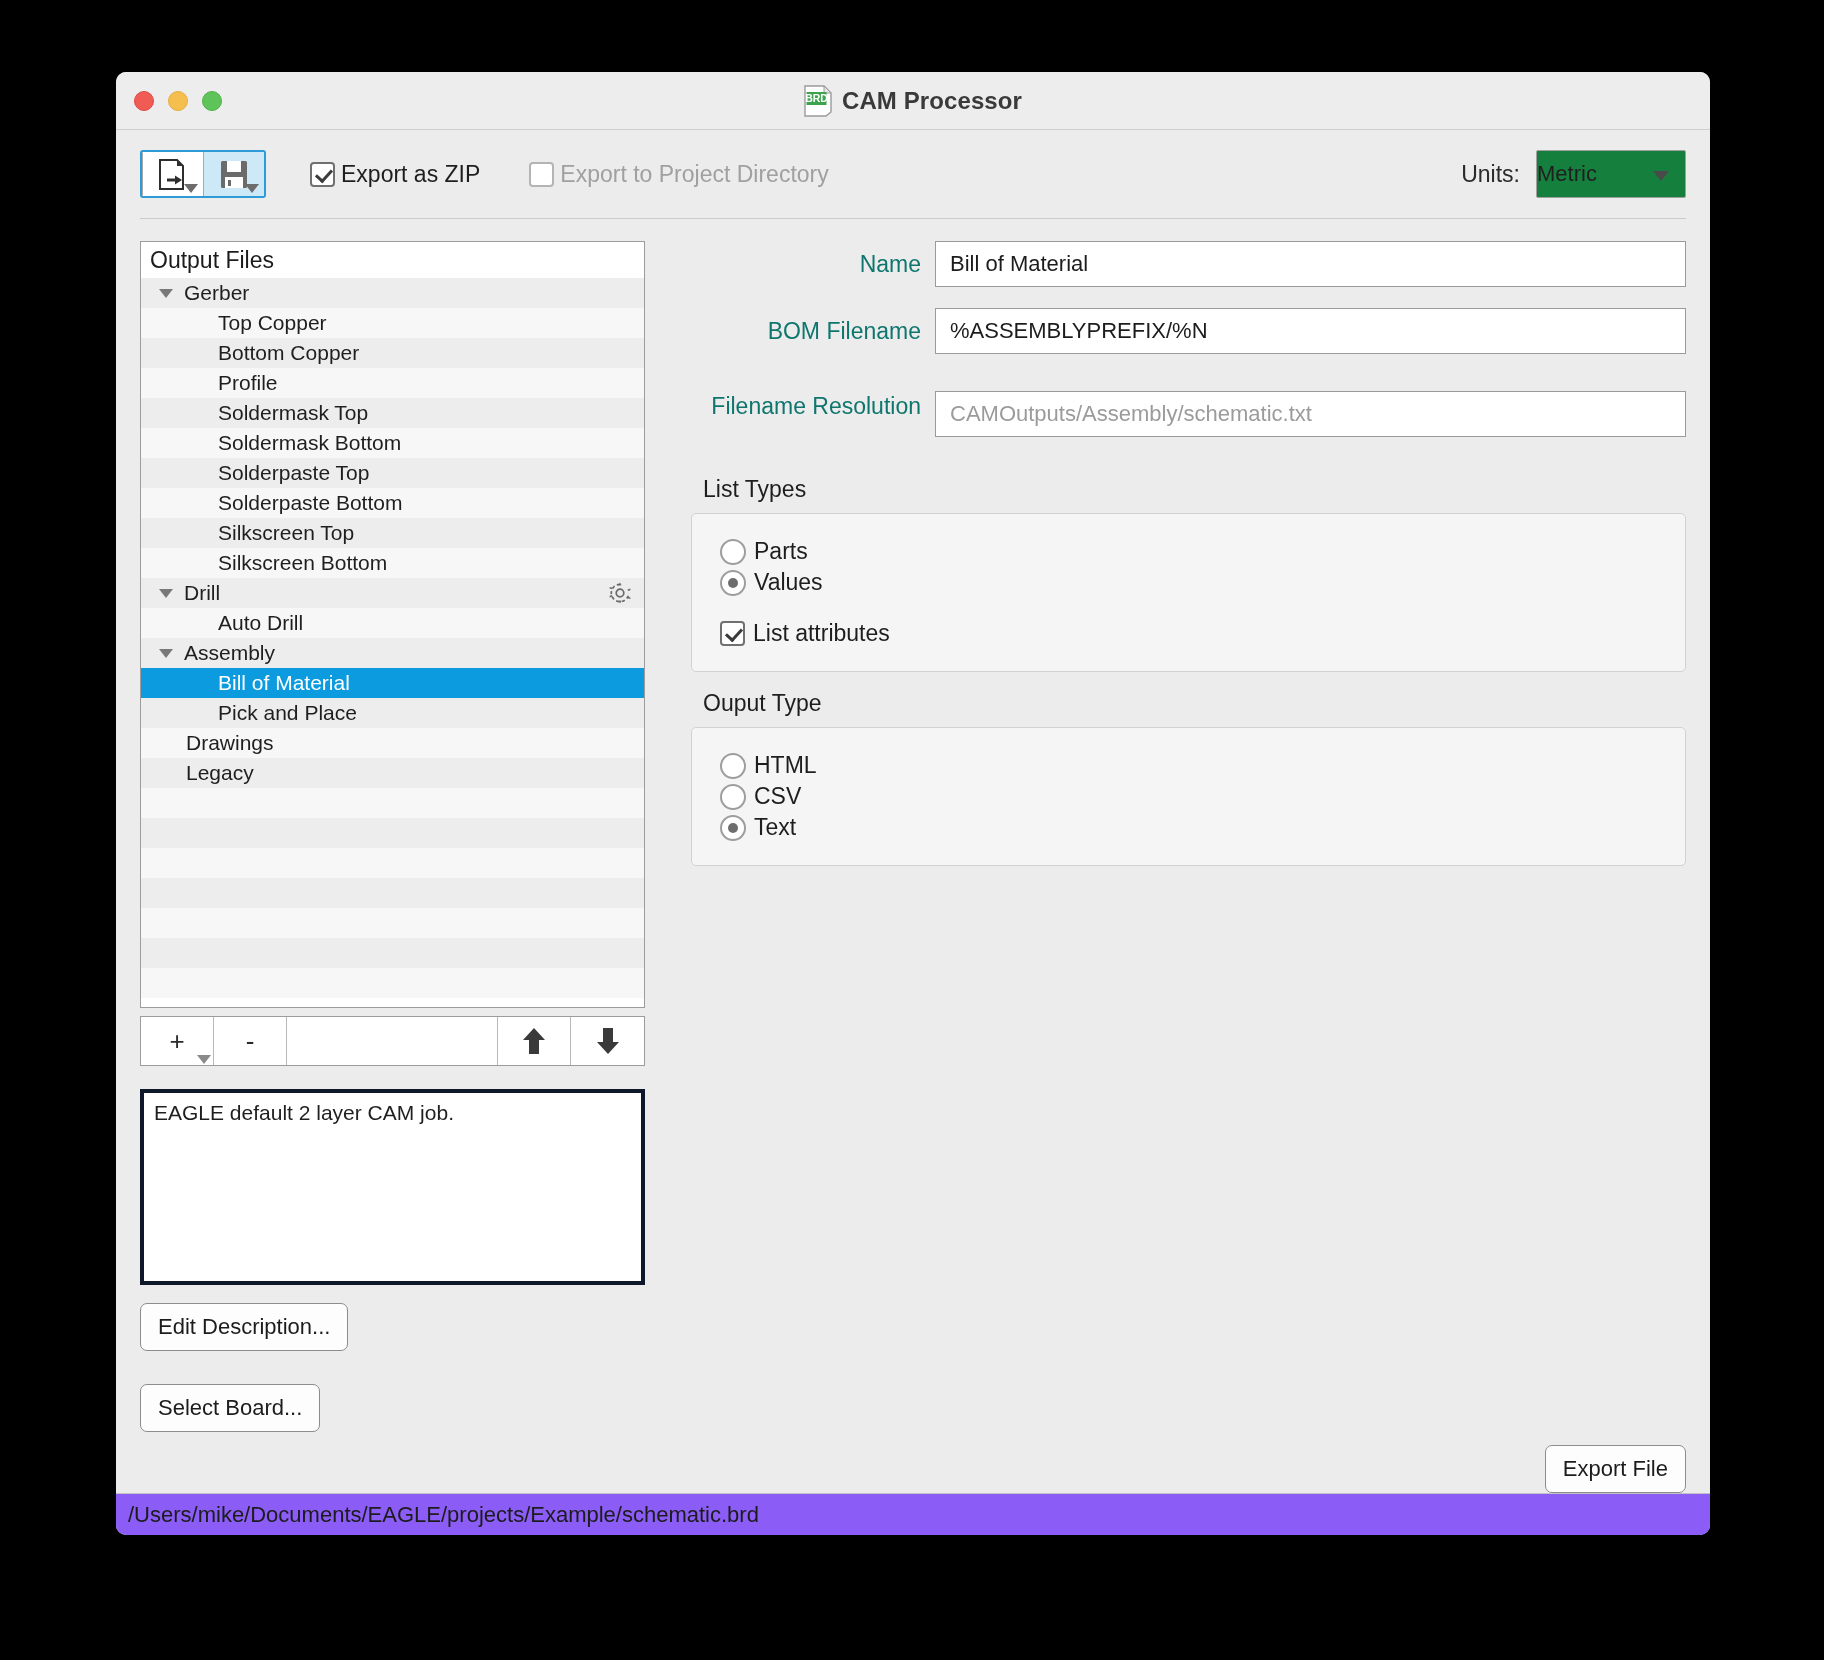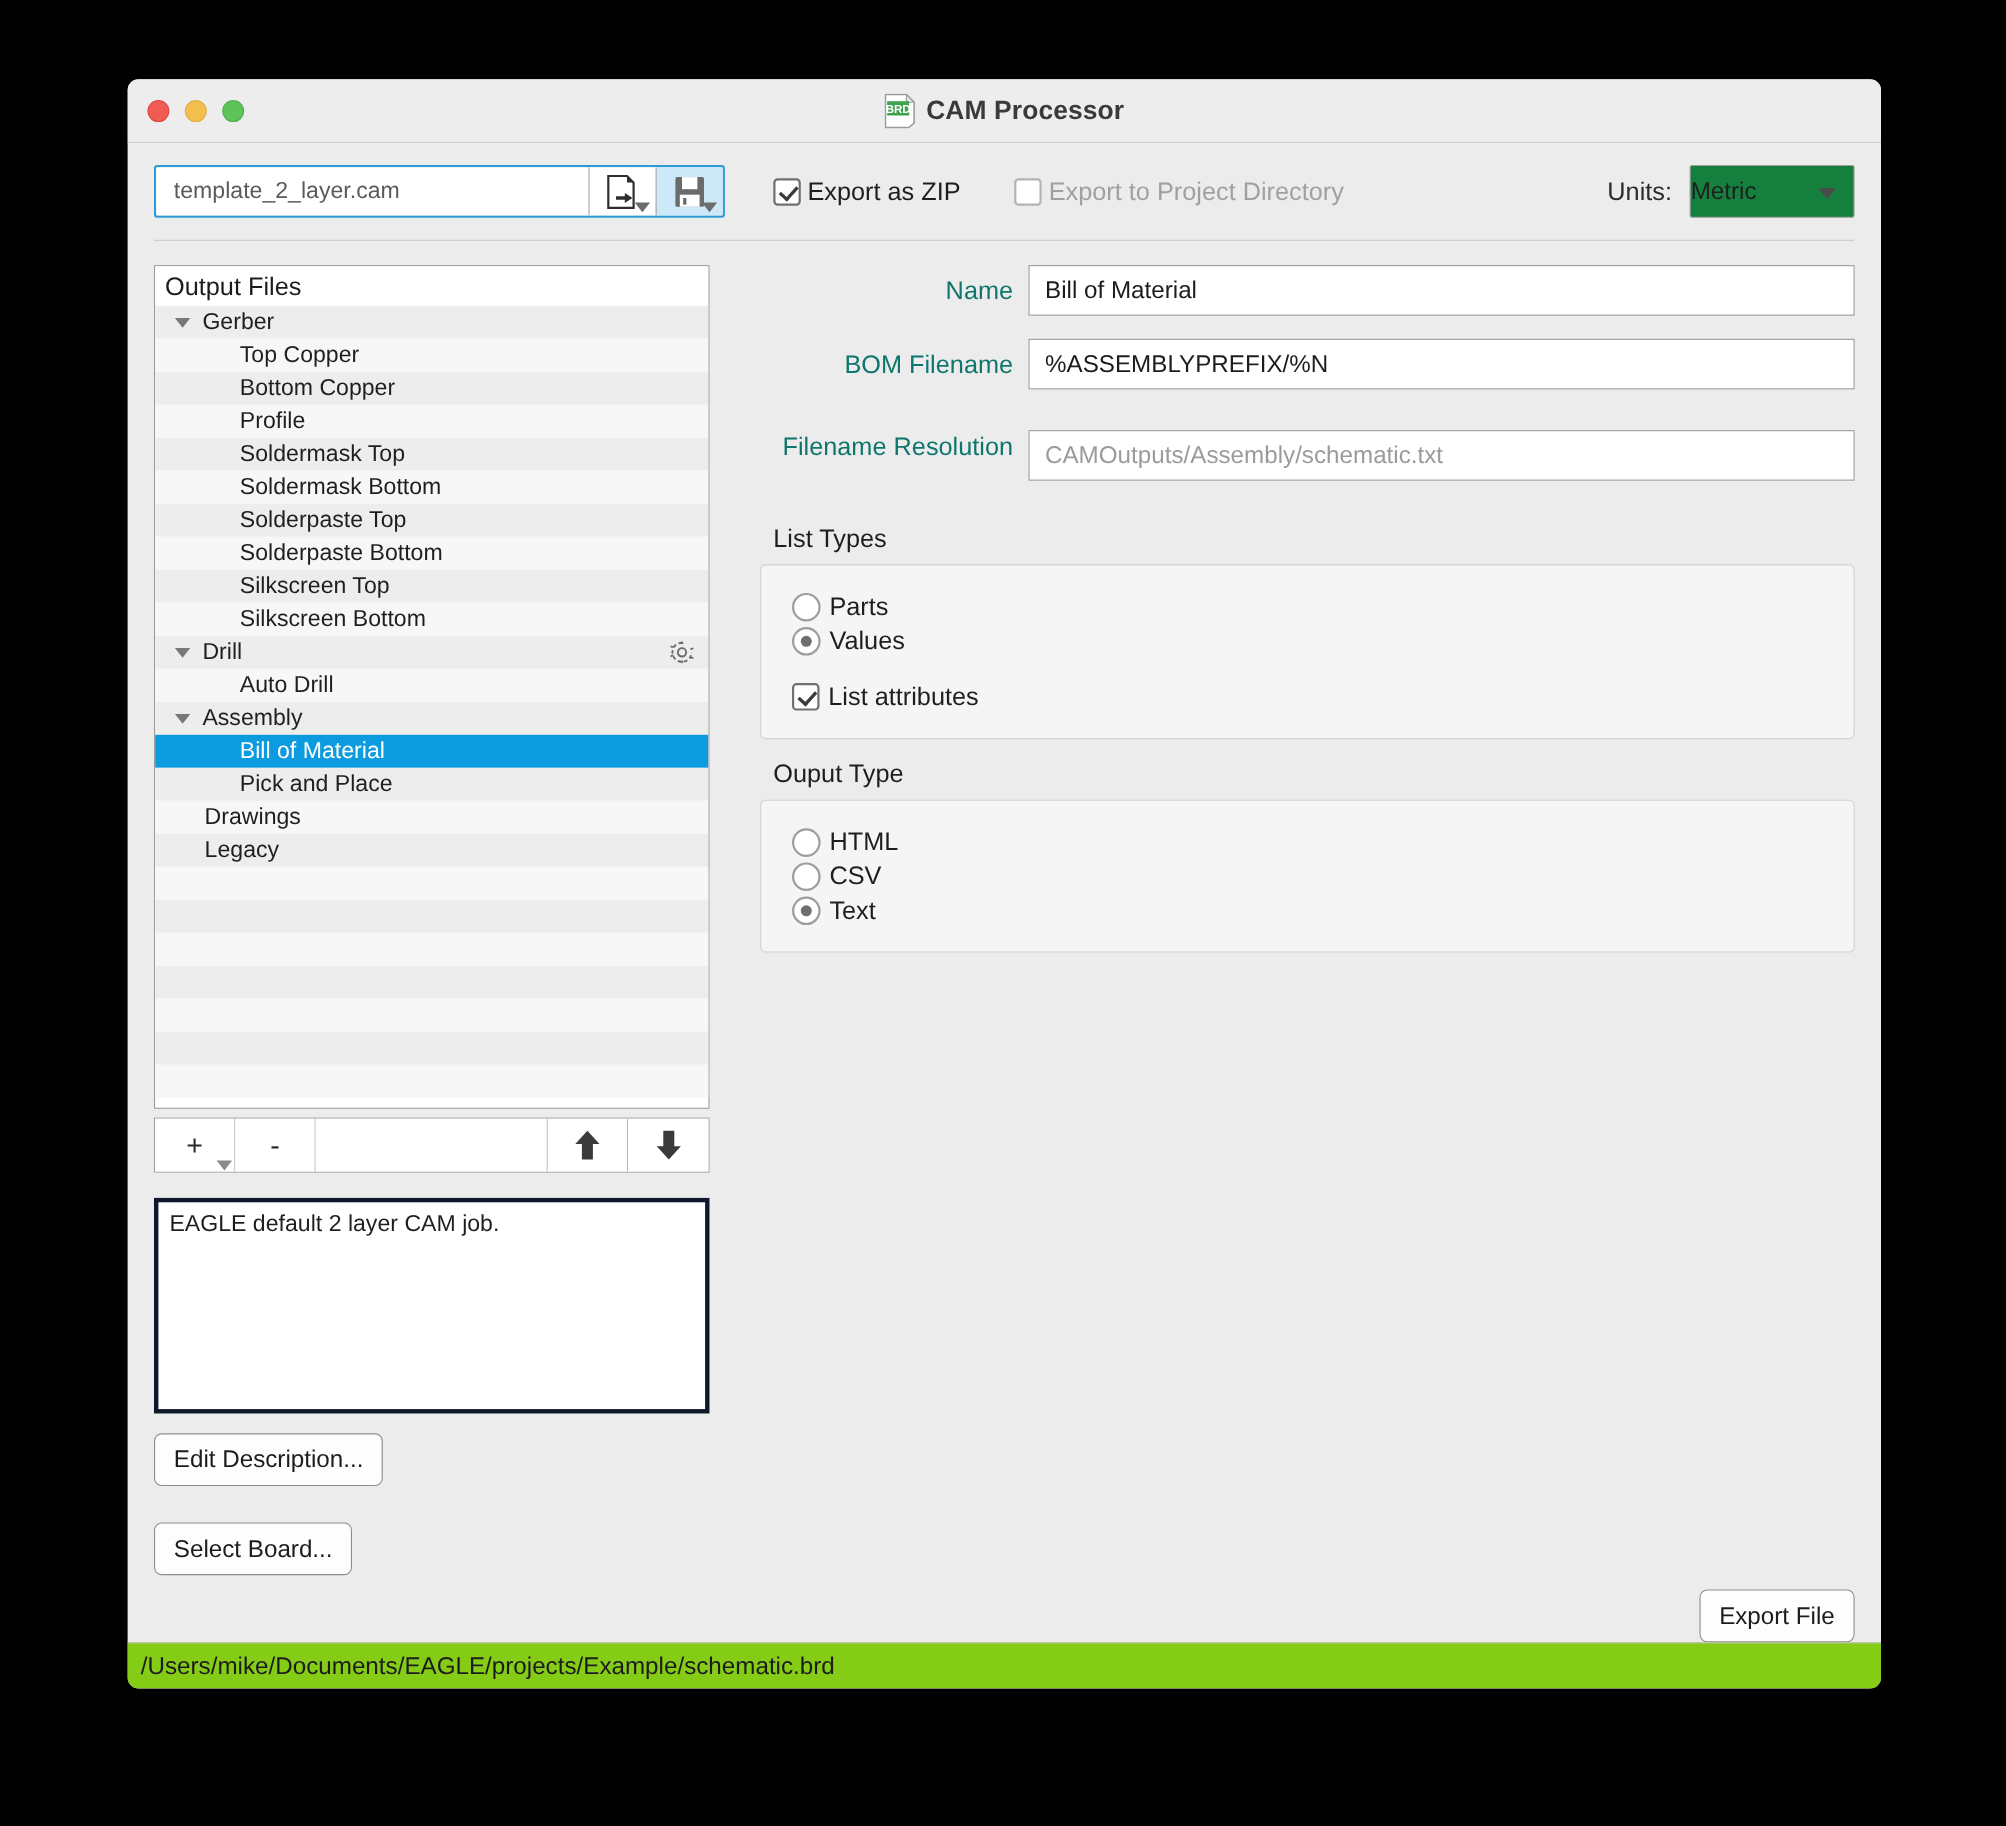--- a/index.html
+++ b/index.html
@@ -356,21 +356,21 @@
   #process-job-btn {
     border: 3px solid #0b9bde;
     border-radius: 8px;
     padding: 0 17px;
   }
 
   
   #statusbar {
     flex: 0 0 42px;
     height: 42px;
-    background: #84cc16;
+    background: #8b5cf6;
     border-top: 1px solid #c2c2c2;
     display: flex; align-items: center;
     padding-left: 12px;
     font-size: 22px;
     color: #1c1c1c;
   }
 </style>
 </head>
 <body>
 
@@ -386,21 +386,20 @@
         <path d="M20 1 L27 8 H20 Z" fill="#e6e6e6" stroke="#9a9a9a" stroke-width="1"></path>
         <rect x="2.5" y="7" width="20" height="13" fill="#3ca34d"></rect>
         <text x="12.5" y="17.4" font-family="Liberation Sans, sans-serif" font-size="10.5" font-weight="bold" fill="#ffffff" text-anchor="middle">BRD</text>
       </svg>
       <div id="title-text">CAM Processor</div>
     </div>
   </div>
 
   <div id="toolbar">
     <div id="cam-file-group">
-      <input id="cam-file-input" type="text" value="template_2_layer.cam" style="">
       <div class="tool-btn" id="tool-open">
         <svg width="30" height="33" viewBox="0 0 30 33">
           <path d="M2 2 H19 L25 8 V31 H2 Z" fill="#ffffff" stroke="#2e2e2e" stroke-width="2"></path>
           <path d="M19 2 L25 8 H19 Z" fill="#2e2e2e"></path>
           <path d="M9 22 H19" stroke="#2e2e2e" stroke-width="3.2"></path>
           <path d="M17 17.5 L24 22 L17 26.5 Z" fill="#2e2e2e"></path>
         </svg>
         <div class="tool-caret"></div>
       </div>
       <div class="tool-btn" id="tool-save">

